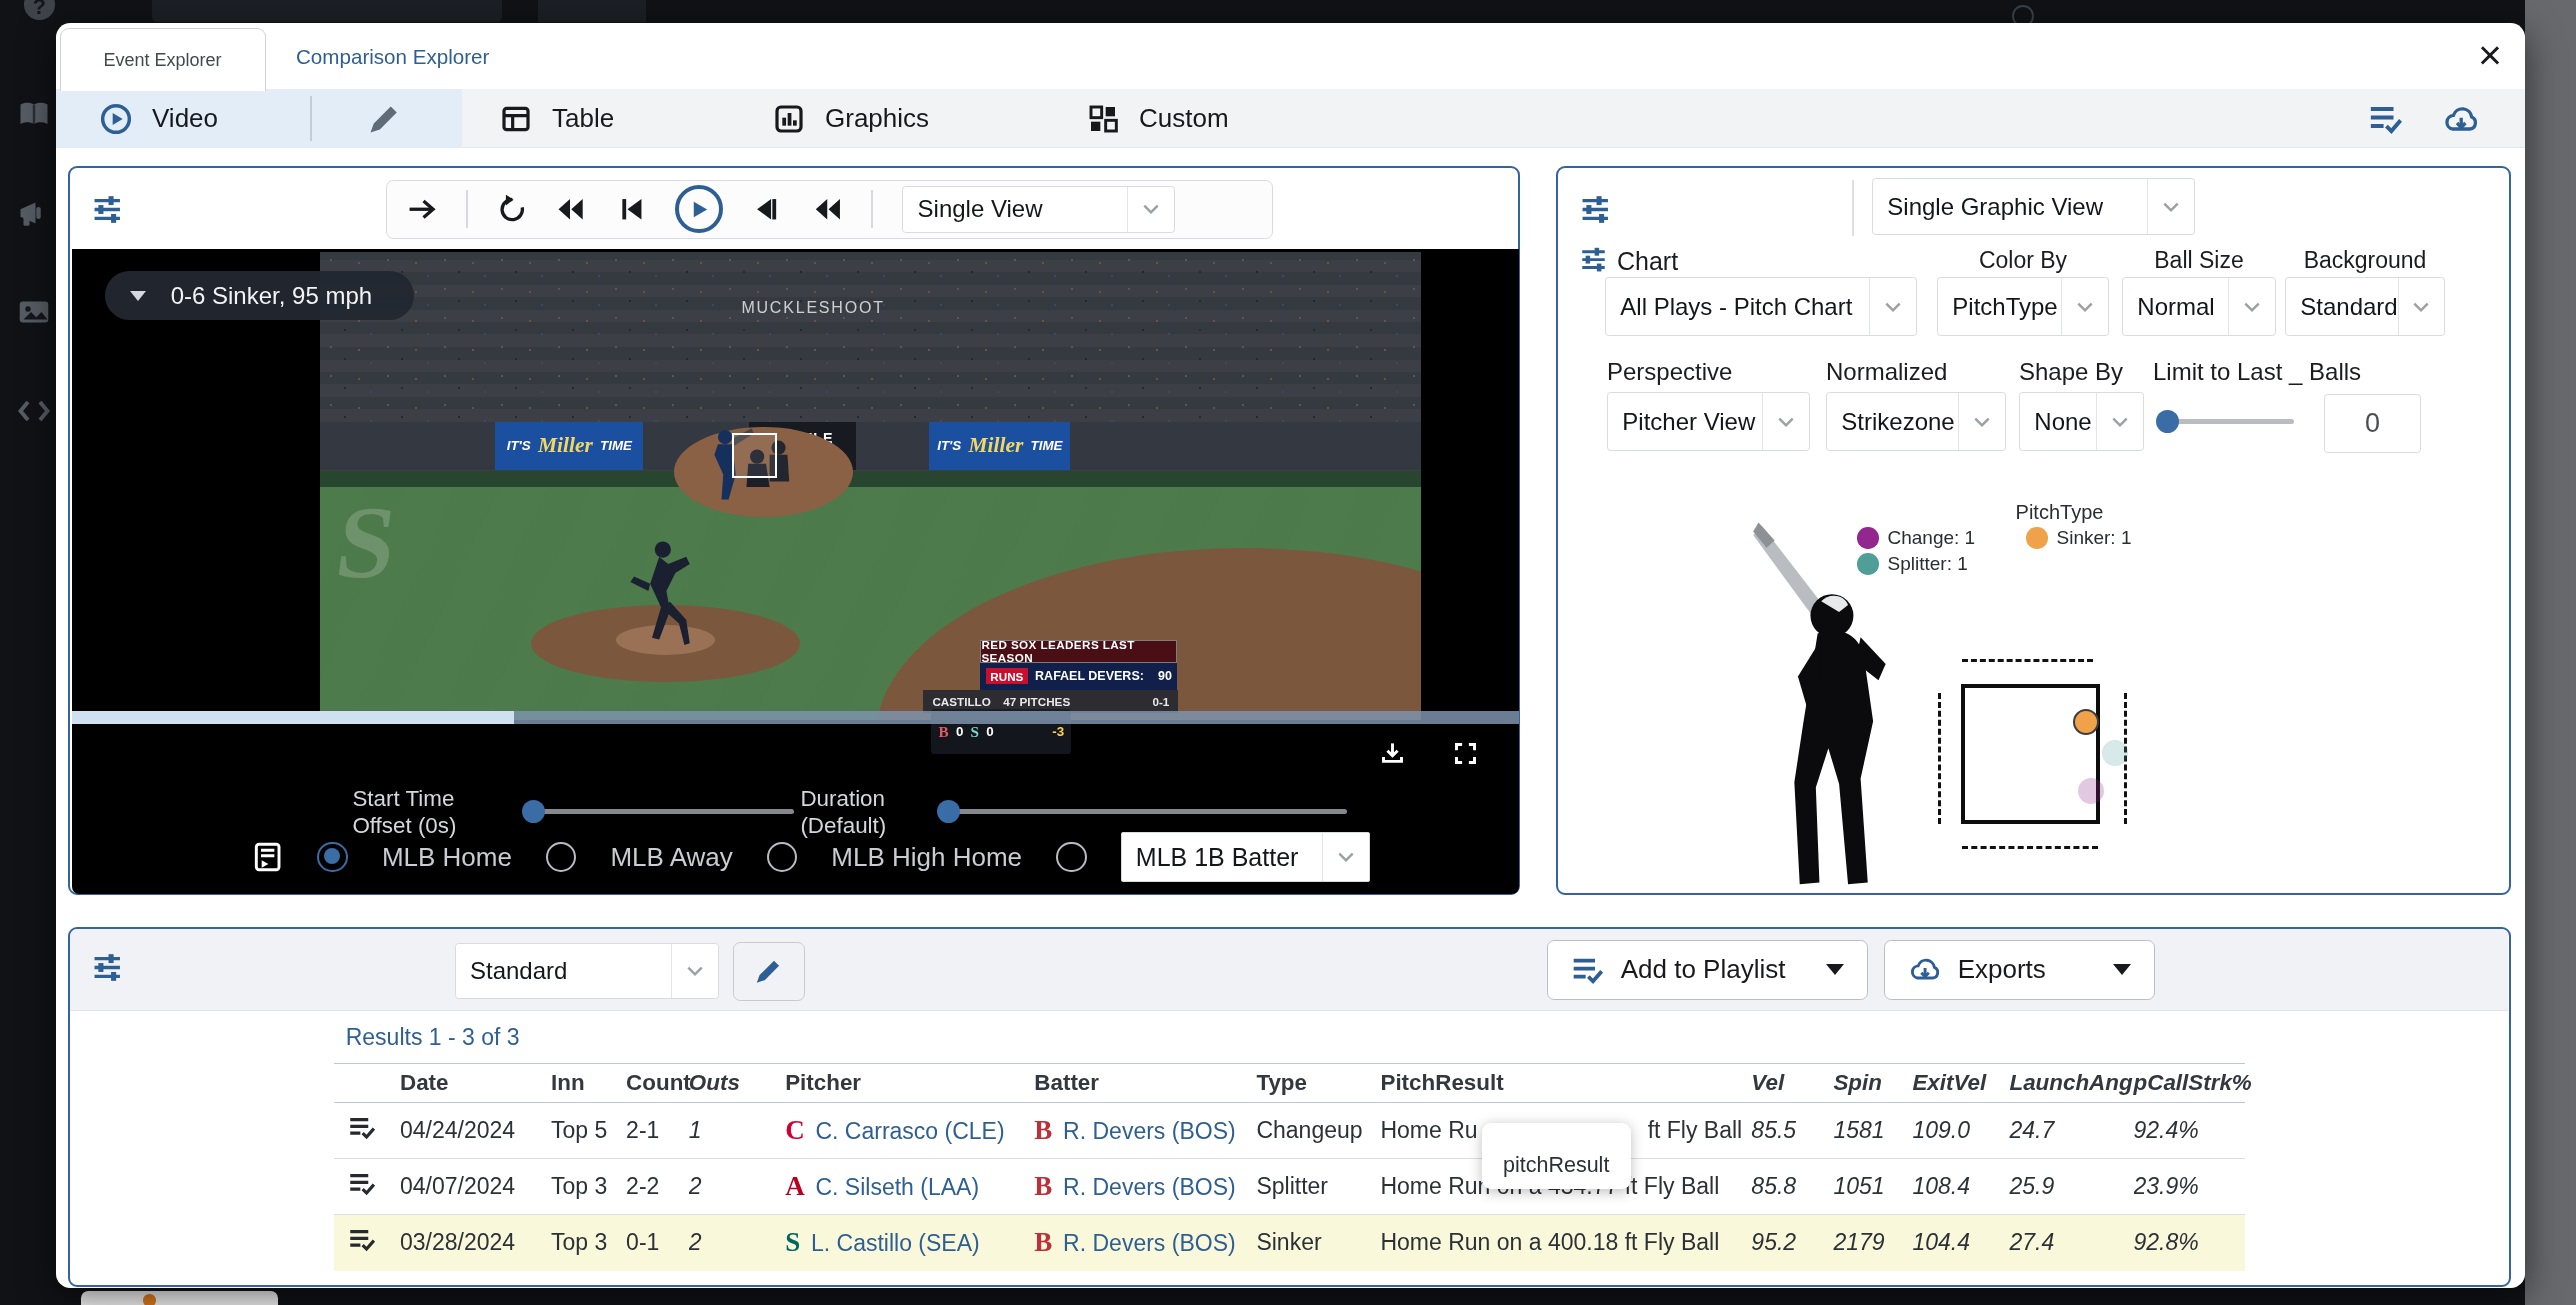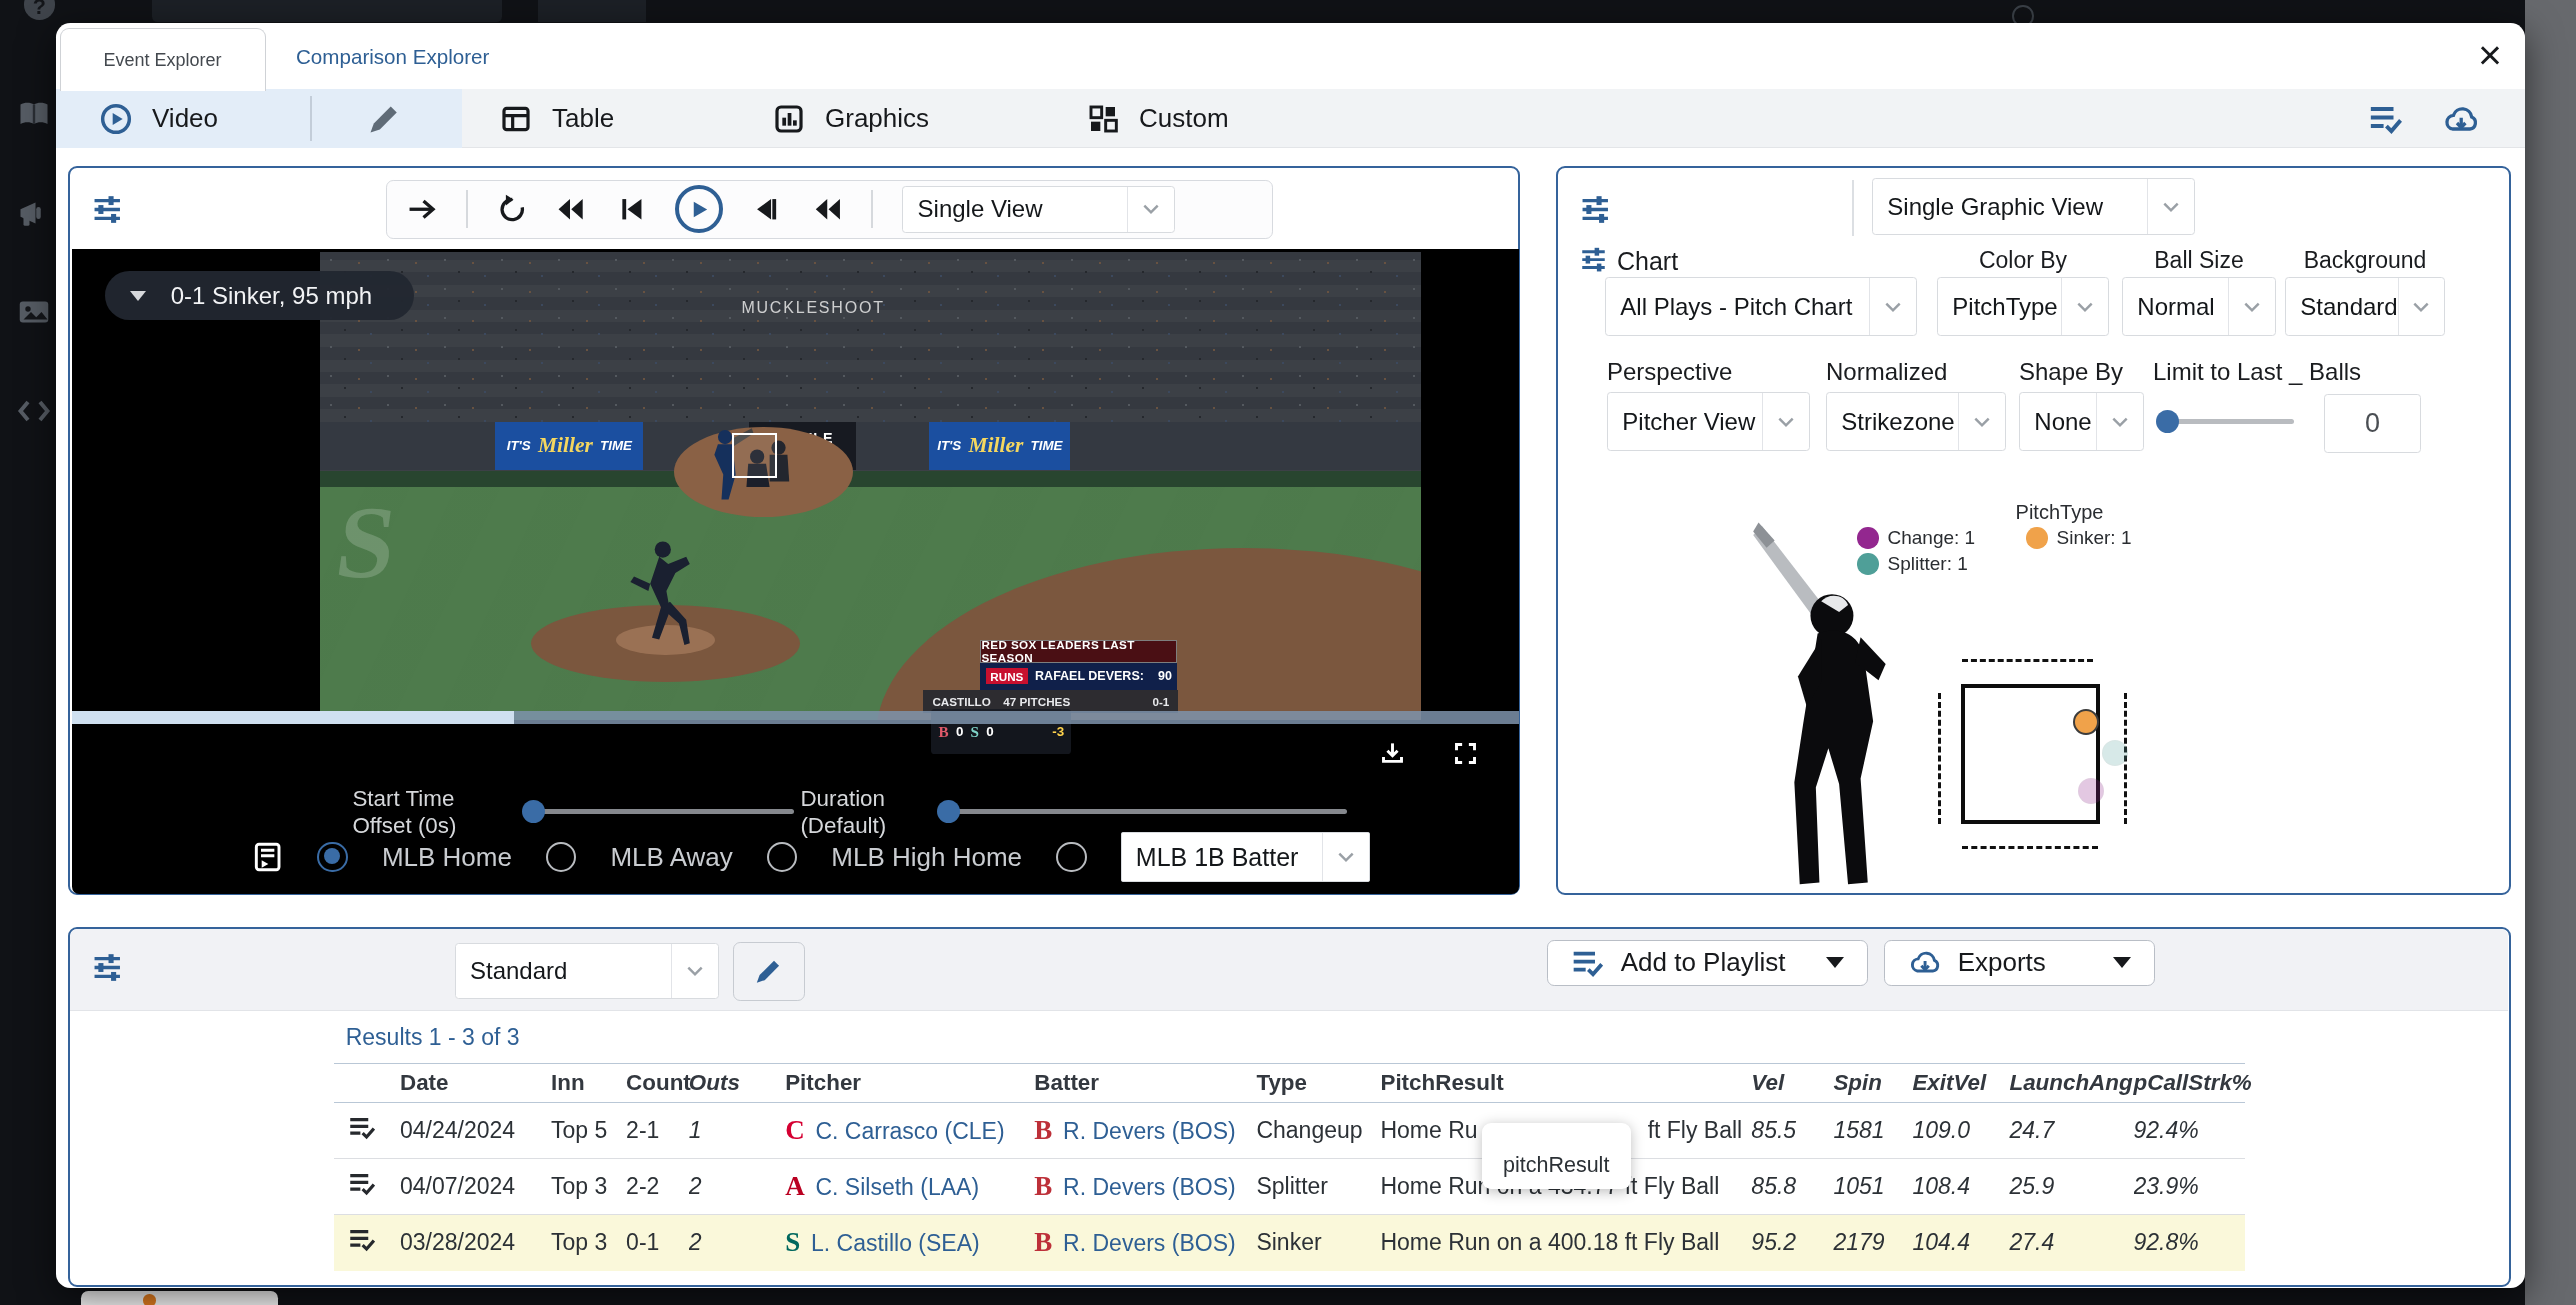--- a/index.html
+++ b/index.html
@@ -143,21 +143,21 @@
   #strike-zone { left:403px; top:516px; width:139px; height:140px; border:4.5px solid #0d0d0d; }
   .dash { position:absolute; border-color:#111; }
   .ball { position:absolute; width:26px; height:26px; border-radius:50%; border:1.8px solid rgba(90,90,90,.25); }
   #batter-sil { left:177px; top:351px; width:193px; height:376px; color:#0b0b0d;}
 
   
   #rp-strip { left:0; top:0; width:2438px; height:82px; background:#f1f2f5; border-bottom:1.8px solid #e2e4e8; border-radius:7.2px 7.2px 0 0;}
   #preset-select { left:385px; top:14.3px; width:264px; height:56px; }
   #pencil-btn { left:663px; top:12.5px; width:72px; height:59px; border:1.8px solid #c7cbd1; border-radius:7.2px;
                 display:flex; align-items:center; justify-content:center; color:#2e5f94;}
-  .big-btn { top:10.8px; height:46px; background:#fff; border:1.8px solid #b9bec6; border-radius:7.2px;
+  .big-btn { top:10.8px; height:60px; background:#fff; border:1.8px solid #b9bec6; border-radius:7.2px;
              display:flex; align-items:center; gap:18px; padding:0 23px; font-size:26px; color:#17191c;}
   #btn-playlist { left:1477px; width:321px; } #btn-exports { left:1814px; width:271px; }
   .btn-ic { width:32px; height:32px; color:#2e5f94; }
   .caret { width:0; height:0; border-left:9px solid transparent; border-right:9px solid transparent;
            border-top:11.7px solid #17191c; margin-left:auto;}
   #results-count { left:276px; top:95px; font-size:23px; color:#2e5f94; }
   #grid { left:264px; top:134px; width:1911px; border-collapse:collapse; table-layout:fixed; }
   #grid th { font-size:22.4px; font-weight:bold; color:#33383f; border-top:1.8px solid #b9c7d6; border-bottom:1.8px solid #b9c7d6;
              height:39px; text-align:left; padding-left:14.3px; white-space:nowrap;}
   #grid td { font-size:23px; color:#2c3136; height:56px; border-top:1.8px solid #dcdee2; padding-left:14.3px; white-space:nowrap; overflow:hidden;}
@@ -449,21 +449,21 @@
         <div class="abs" id="bug">
           <span class="bug-logo" style="color:#e05a6a">B</span>
           <span>0</span>
           <span class="bug-logo" style="color:#7fd4c8">S</span>
           <span>0</span>
           <span style="margin-left:auto;color:#ffd34d">-3</span>
         </div>
 
         <div class="abs" id="pitch-pill">
           <span id="pill-caret"></span>
-          <span id="pill-text">0-1 Sinker, 95 mph</span>
+          <span id="pill-text">0-6 Sinker, 95 mph</span>
         </div>
 
         <div class="abs" id="progress">
           <div id="progress-played"></div>
         </div>
 
         <svg class="vc-ic abs" id="dl-ic" viewBox="0 0 24 24">
             <use href="#i-dl"></use>
           </svg>
         <svg class="vc-ic abs" id="fs-ic" viewBox="0 0 24 24">

